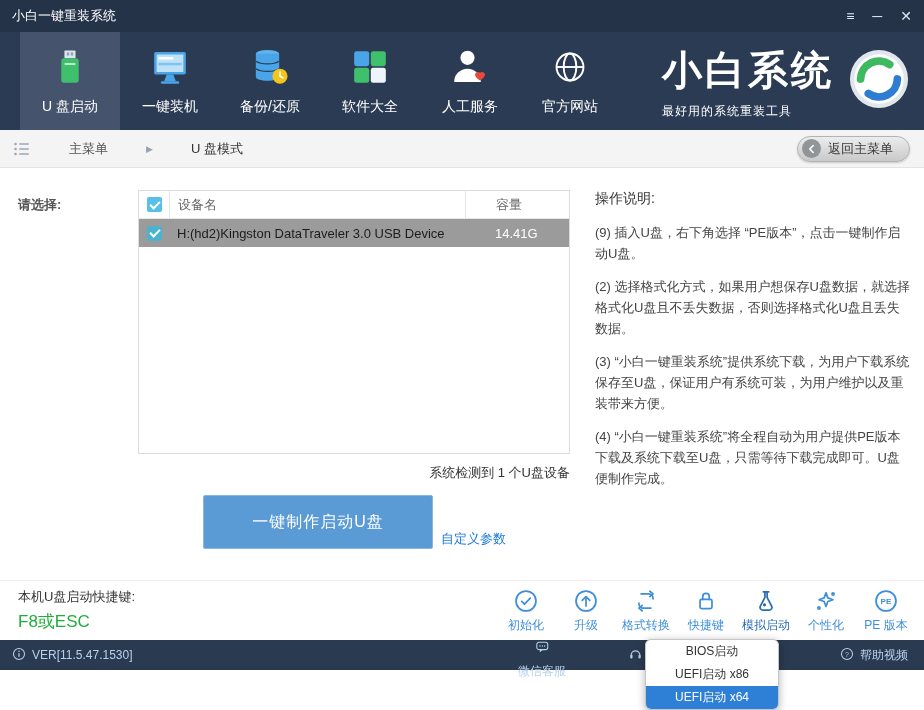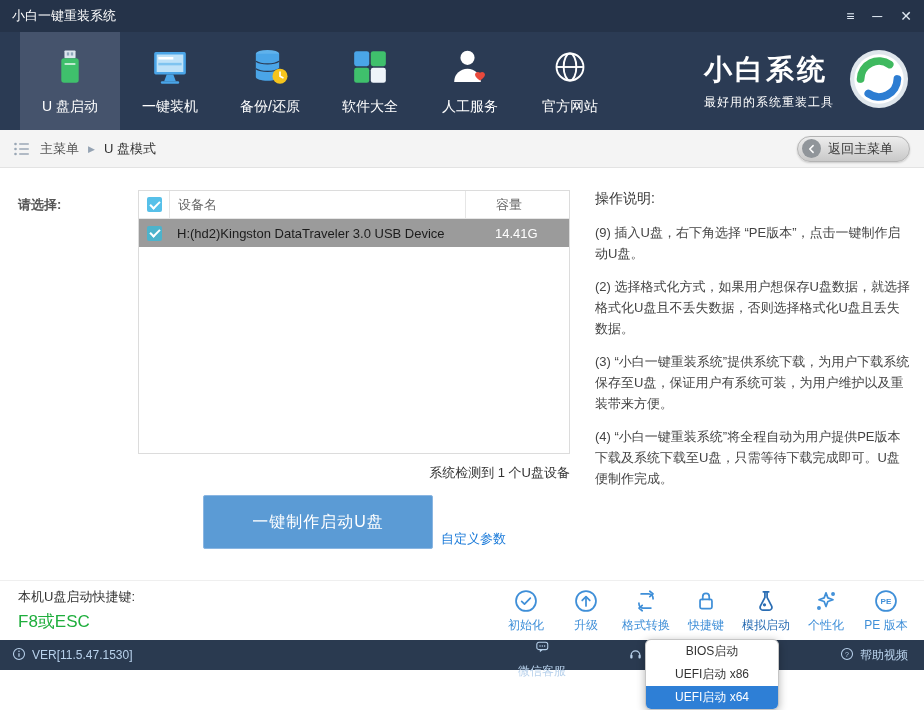--- a/index.html
+++ b/index.html
@@ -12,25 +12,25 @@
   .win-controls { margin-left:auto; display:flex; gap:18px; align-items:center; }
   .win-btn { color:#dfe8f2; font-size:14px; line-height:1; cursor:pointer; }
 
   
   .nav { height:98px; background:#2b3b54; display:flex; padding-left:20px; }
   .nav-item { width:100px; display:flex; flex-direction:column; align-items:center; justify-content:center; gap:7px; cursor:pointer; }
   .nav-item.active { background:#45536c; }
   .nav-label { color:#fff; font-size:14px; white-space:nowrap; }
   .brand { margin-left:auto; display:flex; align-items:center; gap:14px; padding-right:14px; }
   .brand-text { color:#fff; }
-  .brand-name { font-size:28px; font-weight:bold; letter-spacing:3px; }
+  .brand-name { font-size:40px; font-weight:bold; letter-spacing:3px; }
   .brand-slogan { font-size:12px; margin-top:5px; letter-spacing:1px; }
 
   
-  .breadcrumb { height:38px; background:#f4f4f4; border-bottom:1px solid #e3e3e3; display:flex; align-items:center; padding:0 14px; }
+  .breadcrumb { height:38px; background:#f4f4f4; border-bottom:1px solid #e3e3e3; display:flex; align-items:center; padding:0 14px;gap:29px; }
   .crumb-icon { margin-right:10px; display:flex; }
   .crumb-root { font-size:13px; color:#555; cursor:pointer; }
   .crumb-sep { font-size:9px; color:#95a3b3; margin:0 9px; }
   .crumb-current { font-size:13px; color:#333; }
   .back-btn { margin-left:auto; height:26px; border-radius:13px; background:linear-gradient(#ededed,#c9c9c9); border:1px solid #b3b3b3; display:flex; align-items:center; gap:7px; padding:0 16px 0 4px; cursor:pointer; box-shadow:0 1px 2px rgba(0,0,0,.18); }
   .back-circle { width:19px; height:19px; border-radius:50%; background:#90959a; display:flex; align-items:center; justify-content:center; }
   .back-label { font-size:13px; color:#3a3a3a; }
 
   
   .content { position:relative; height:412px; background:#fff; }

